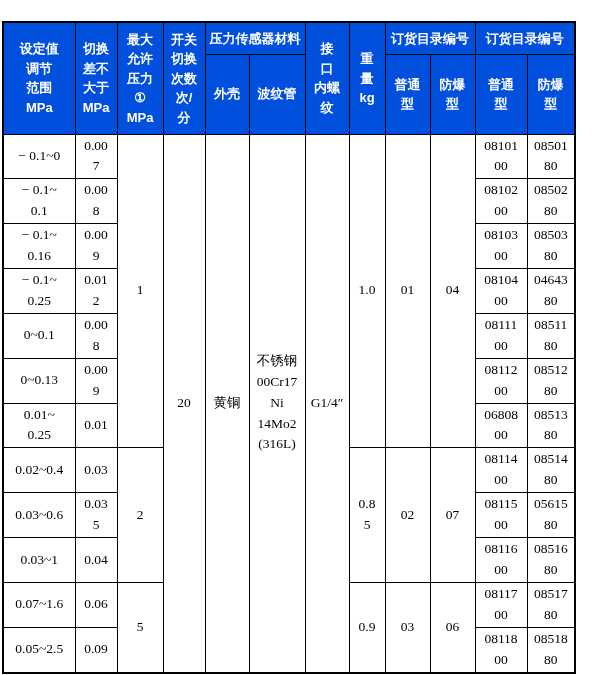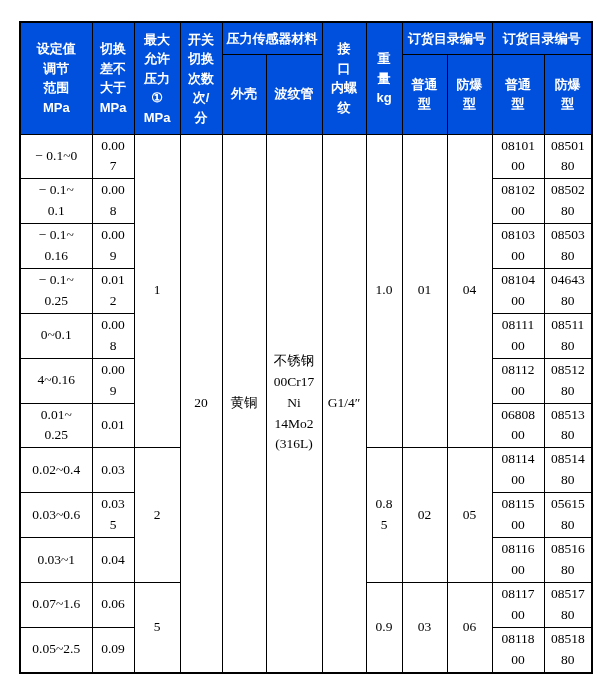--- a/index.html
+++ b/index.html
@@ -5,21 +5,21 @@
   html, body {
     margin: 0;
     padding: 0;
     background: #ffffff;
   }
   .page {
     width: 600px;
     height: 675px;
     background: #ffffff;
     box-sizing: border-box;
-    padding: 21px 0 0 19px;
+    padding: 21px 0 0 2px;
     overflow: hidden;
   }
   table.spec {
     border-collapse: collapse;
     table-layout: fixed;
     width: 572px;
     border: 2px solid #000000;
   }
   table.spec th, table.spec td {
     border: 1px solid #000000;
@@ -167,21 +167,21 @@
     <tr class="body-row">
       <td>0~0.1</td>
       <td>0.00
 8</td>
       <td>08111
 00</td>
       <td>08511
 80</td>
     </tr>
     <tr class="body-row">
-      <td>4~0.16</td>
+      <td>0~0.13</td>
       <td>0.00
 9</td>
       <td>08112
 00</td>
       <td>08512
 80</td>
     </tr>
     <tr class="body-row">
       <td>0.01~
 0.25</td>
@@ -192,21 +192,21 @@
 80</td>
     </tr>
 
     <tr class="body-row">
       <td>0.02~0.4</td>
       <td>0.03</td>
       <td rowspan="3">2</td>
       <td rowspan="3">0.8
 5</td>
       <td rowspan="3">02</td>
-      <td rowspan="3">05</td>
+      <td rowspan="3">07</td>
       <td>08114
 00</td>
       <td>08514
 80</td>
     </tr>
     <tr class="body-row">
       <td>0.03~0.6</td>
       <td>0.03
 5</td>
       <td>08115

